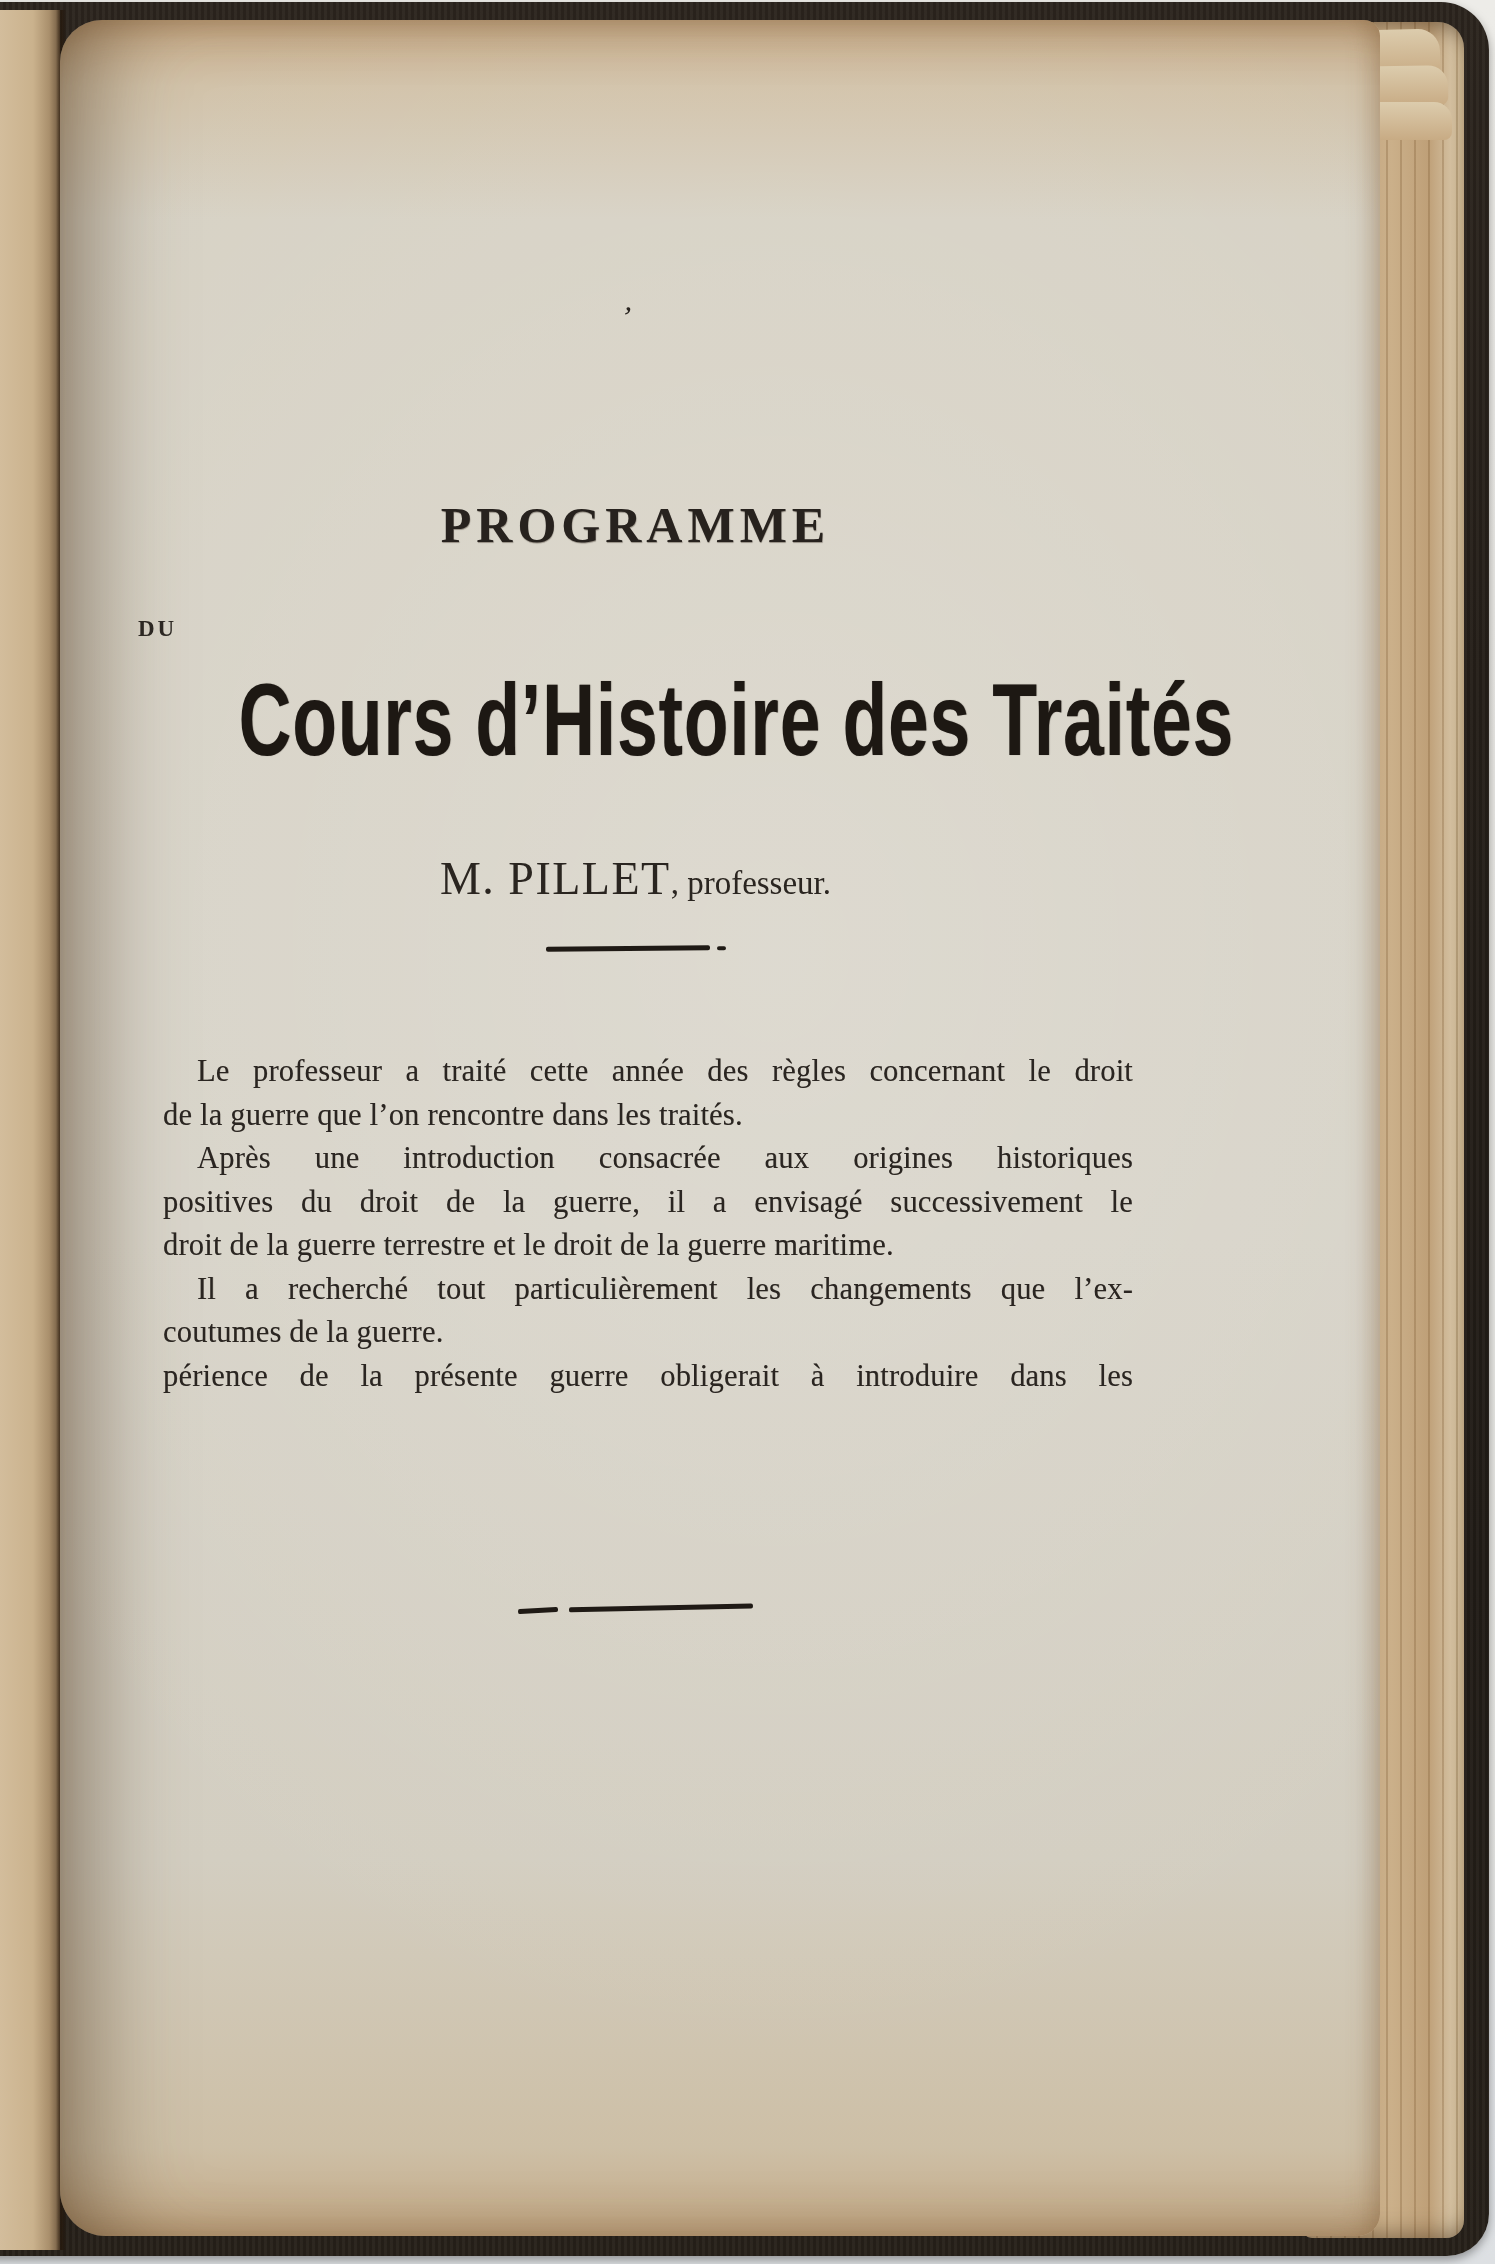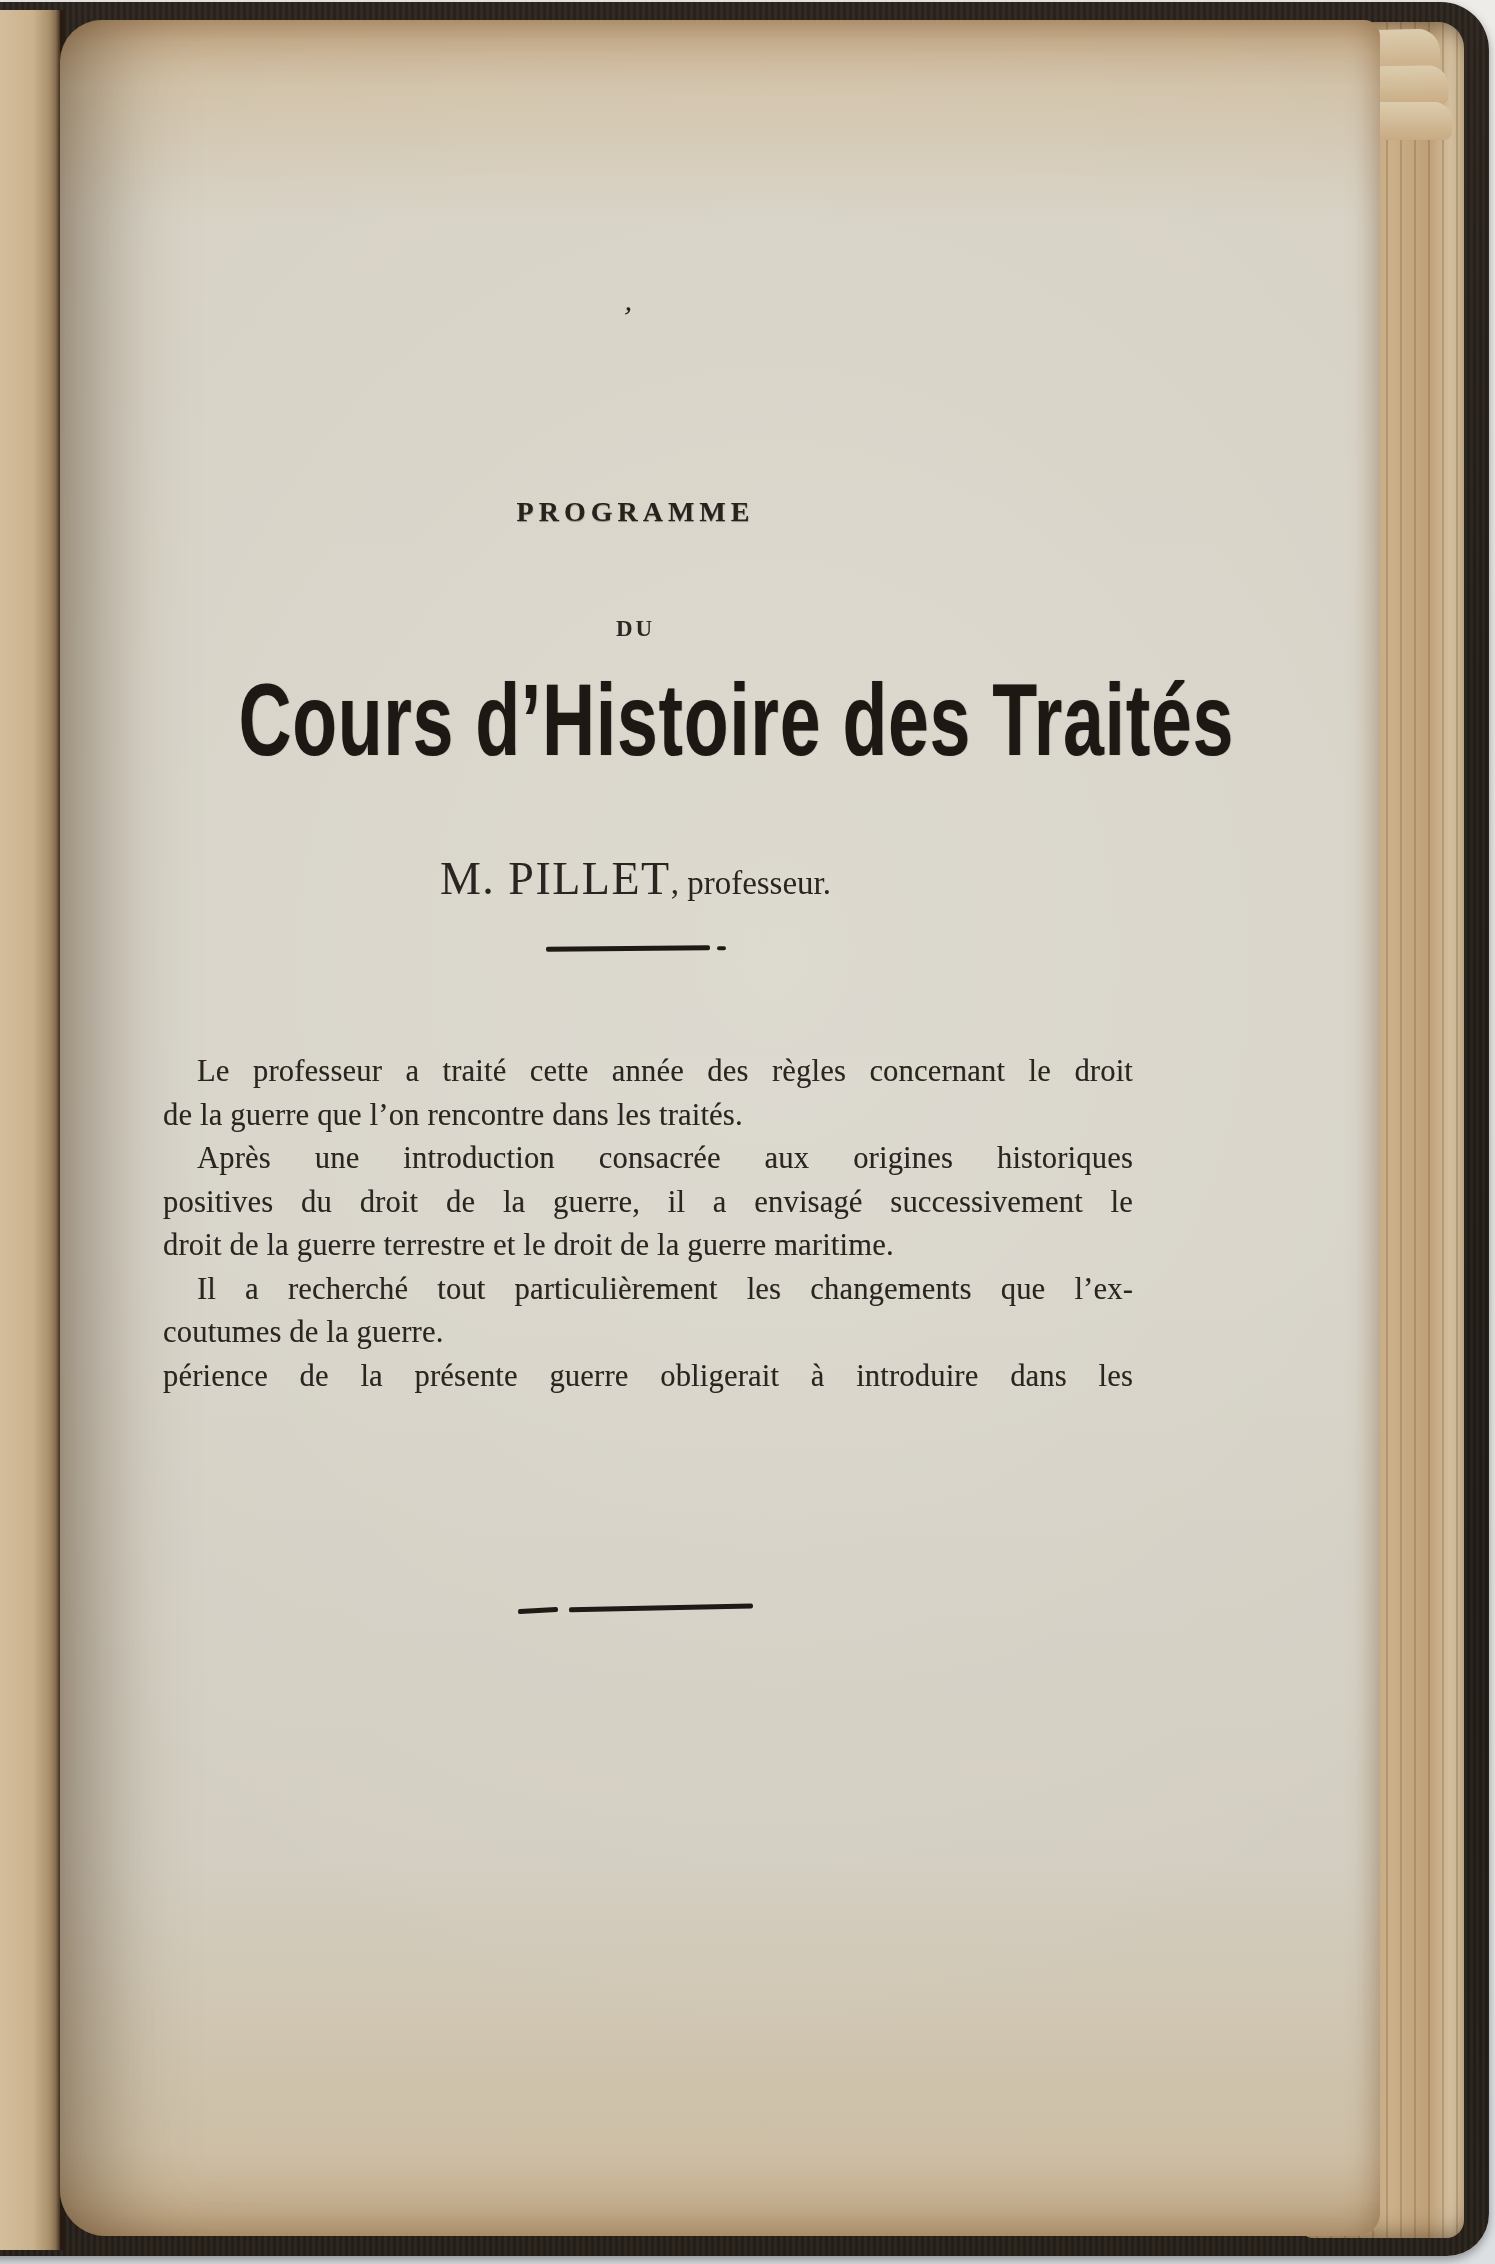--- a/index.html
+++ b/index.html
@@ -63,25 +63,25 @@
   
   .text-col { position:absolute; left:78px; top:0; width:995px; height:100%; color:#262220; }
 
   .top-mark {
     position:absolute; left:484px; top:280px; font-size:30px; color:#2a2520;
     transform:rotate(8deg);
   }
   .kicker {
     position:absolute; left:0; width:100%; top:476px; text-align:center;
     font-family:"Liberation Serif", serif; font-weight:bold;
-    font-size:28px; letter-spacing:5px; color:#27221e;
+    font-size:50px; letter-spacing:5px; color:#27221e;
     text-shadow: 0.4px 0.5px 0.8px rgba(25,15,5,0.35);
   }
   .connector {
-    position:absolute; left:0; width:100%; top:596px; text-align:center;
+    position:absolute; left:0; width:100%; top:596px; 
     font-size:23px; font-weight:600; letter-spacing:3px; color:#2c2722;
   }
   .big-title {
     position:absolute; left:-40px; width:calc(100% + 80px); top:646px; text-align:right;
     white-space:nowrap;
   }
   .big-title > span {
     display:inline-block;
     font-family:"Liberation Sans", sans-serif; font-weight:bold;
     font-size:94px; letter-spacing:1px; color:#1d1813;

